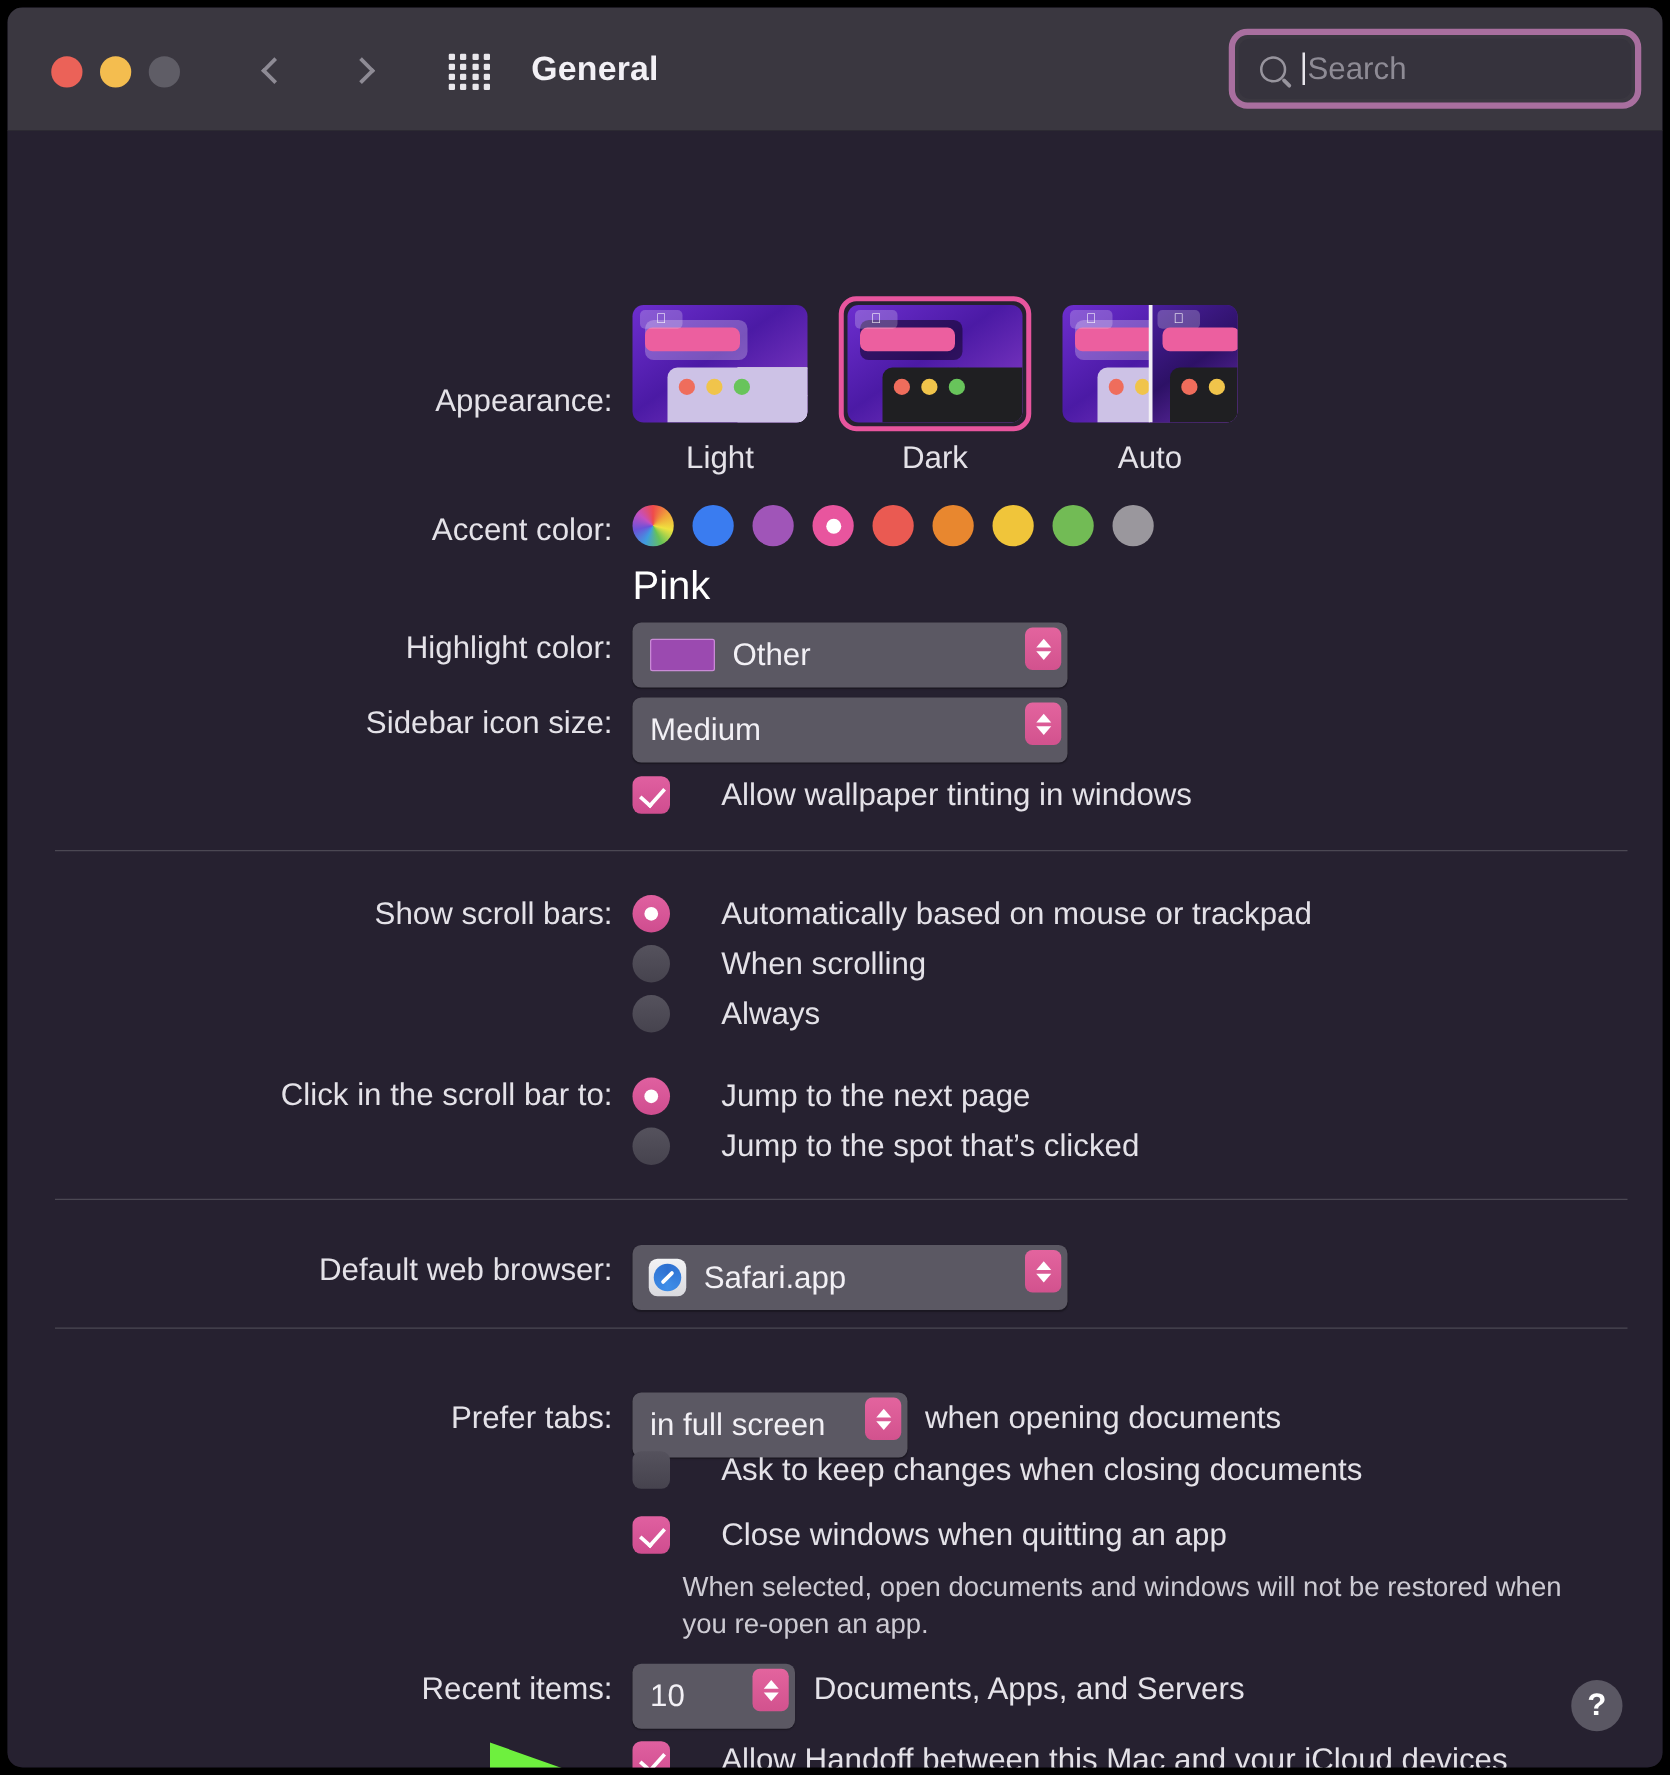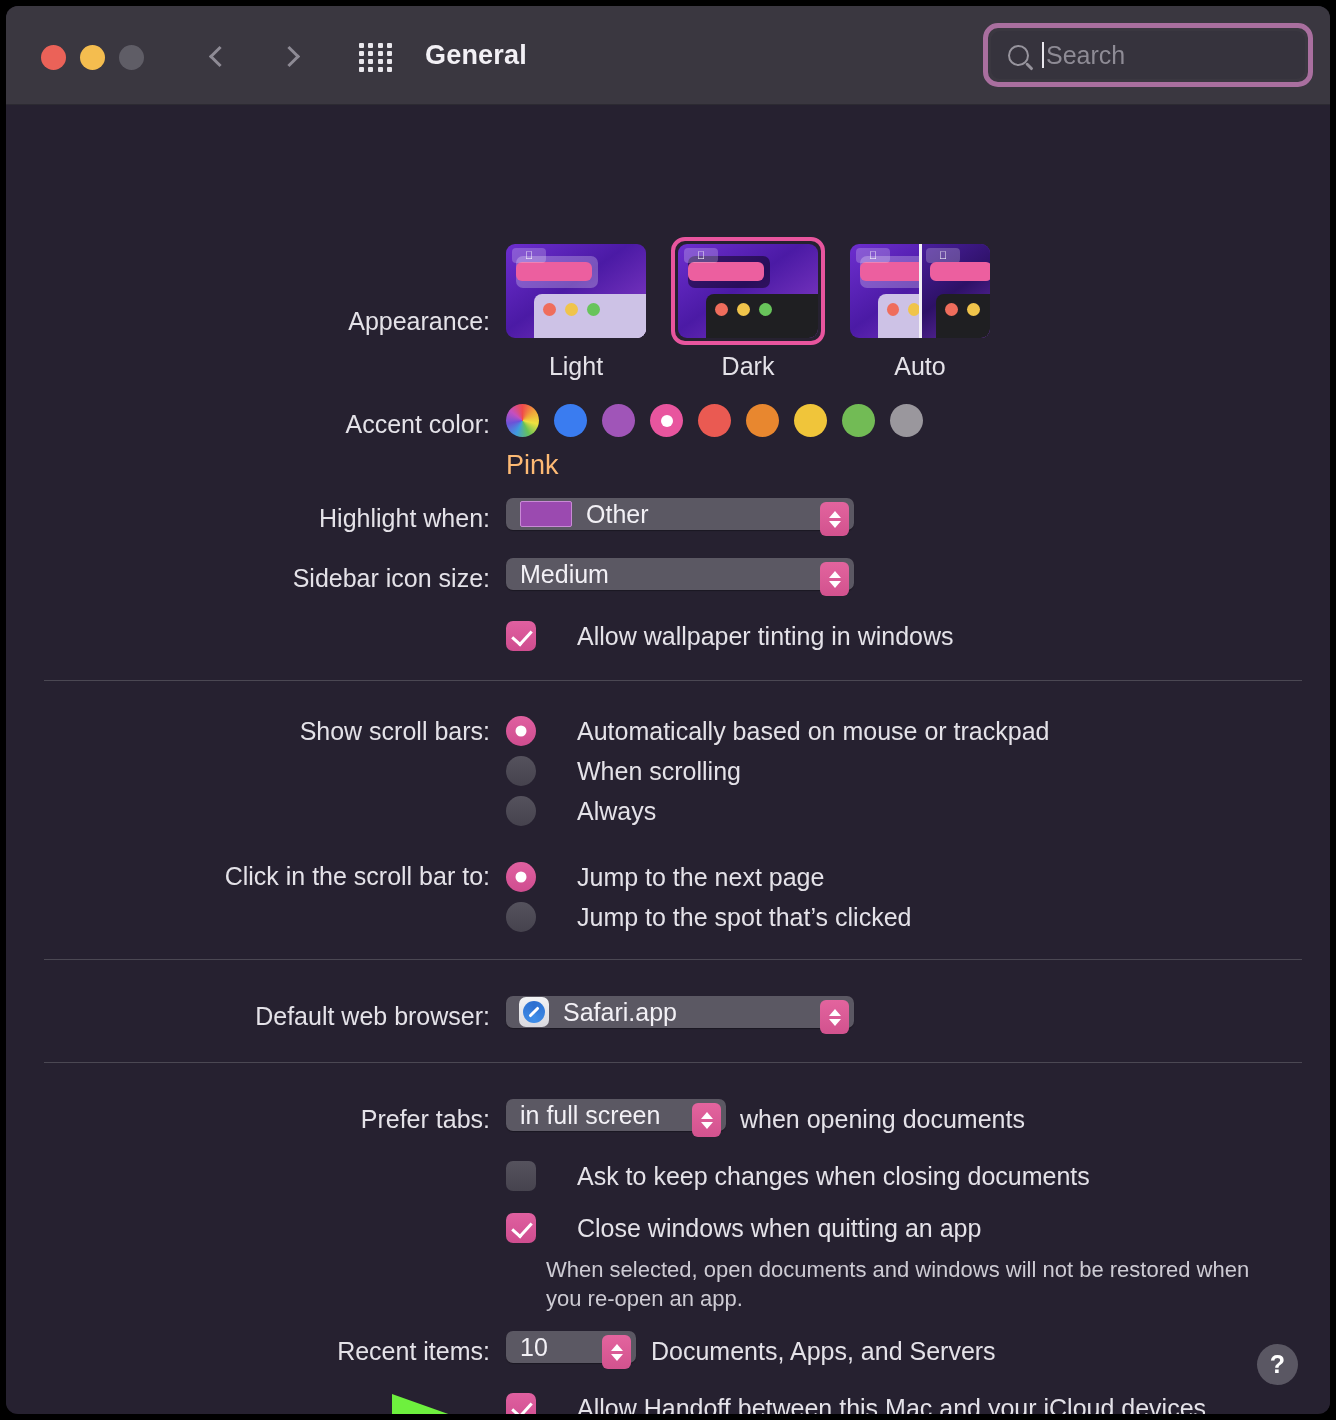--- a/index.html
+++ b/index.html
@@ -165,25 +165,25 @@
   .swatch {
     position: absolute; top: 0;
     width: 33px; height: 33px; border-radius: 50%;
   }
   .swatch .sel-dot {
     position: absolute; left: 50%; top: 50%;
     transform: translate(-50%,-50%);
     width: 12px; height: 12px; border-radius: 50%;
     background: #fff;
   }
-  #accent-name { position: absolute; left: 500px; font-size: 27px; color: #fdba74; }
+  #accent-name { position: absolute; left: 500px; font-size: 32px; color: #ffffff; }
 
   
   .popup {
-    height: 32px; border-radius: 7px;
+    height: 52px; border-radius: 7px;
     background: #5b5863;
     display: flex; align-items: center;
     position: relative;
     box-shadow: 0 1px 1px rgba(0,0,0,.3);
   }
   .popup .ptext { font-size: 25px; color: #f2f0f5; margin-left: 14px; white-space: nowrap; }
   .stepper {
     position: absolute; right: 5px; top: 4px;
     width: 29px; height: 34px; border-radius: 6px;
     background: linear-gradient(180deg,#e3649e,#d2528e);
@@ -373,21 +373,21 @@
         <div class="swatch" style="left:192px; background:#ea5a52;"></div>
         <div class="swatch" style="left:240px; background:#e8872f;"></div>
         <div class="swatch" style="left:288px; background:#f0c53a;"></div>
         <div class="swatch" style="left:336px; background:#72bb55;"></div>
         <div class="swatch" style="left:384px; background:#9a979d;"></div>
       </div>
       <div id="accent-name" style="top:345px">Pink</div>
     </div>
 
     <div class="row" style="top:0">
-      <div class="label" style="top:399px">Highlight when:</div>
+      <div class="label" style="top:399px">Highlight color:</div>
       <div class="ctl popup" style="top:393px; width:348px;">
         <span id="hl-chip"></span>
         <span class="ptext">Other</span>
         <span class="stepper">
             <i class="ar up"></i>
             <i class="ar dn"></i>
           </span>
       </div>
     </div>
 
@@ -448,21 +448,21 @@
         <span class="ptext">Safari.app</span>
         <span class="stepper">
             <i class="ar up"></i>
             <i class="ar dn"></i>
           </span>
       </div>
     </div>
 
     <div class="sep" style="top:957px"></div>
 
-    <div class="row" style="top:1px">
+    <div class="row" style="top:16px">
       <div class="label" style="top:999px">Prefer tabs:</div>
       <div class="ctl popup" style="top:993px; width:220px;">
         <span class="ptext">in full screen</span>
         <span class="stepper">
             <i class="ar up"></i>
             <i class="ar dn"></i>
           </span>
       </div>
       <div style="position:absolute;left:734px;top:999px;font-size:25px;color:#e4e2e8;">when opening documents</div>
     </div>

